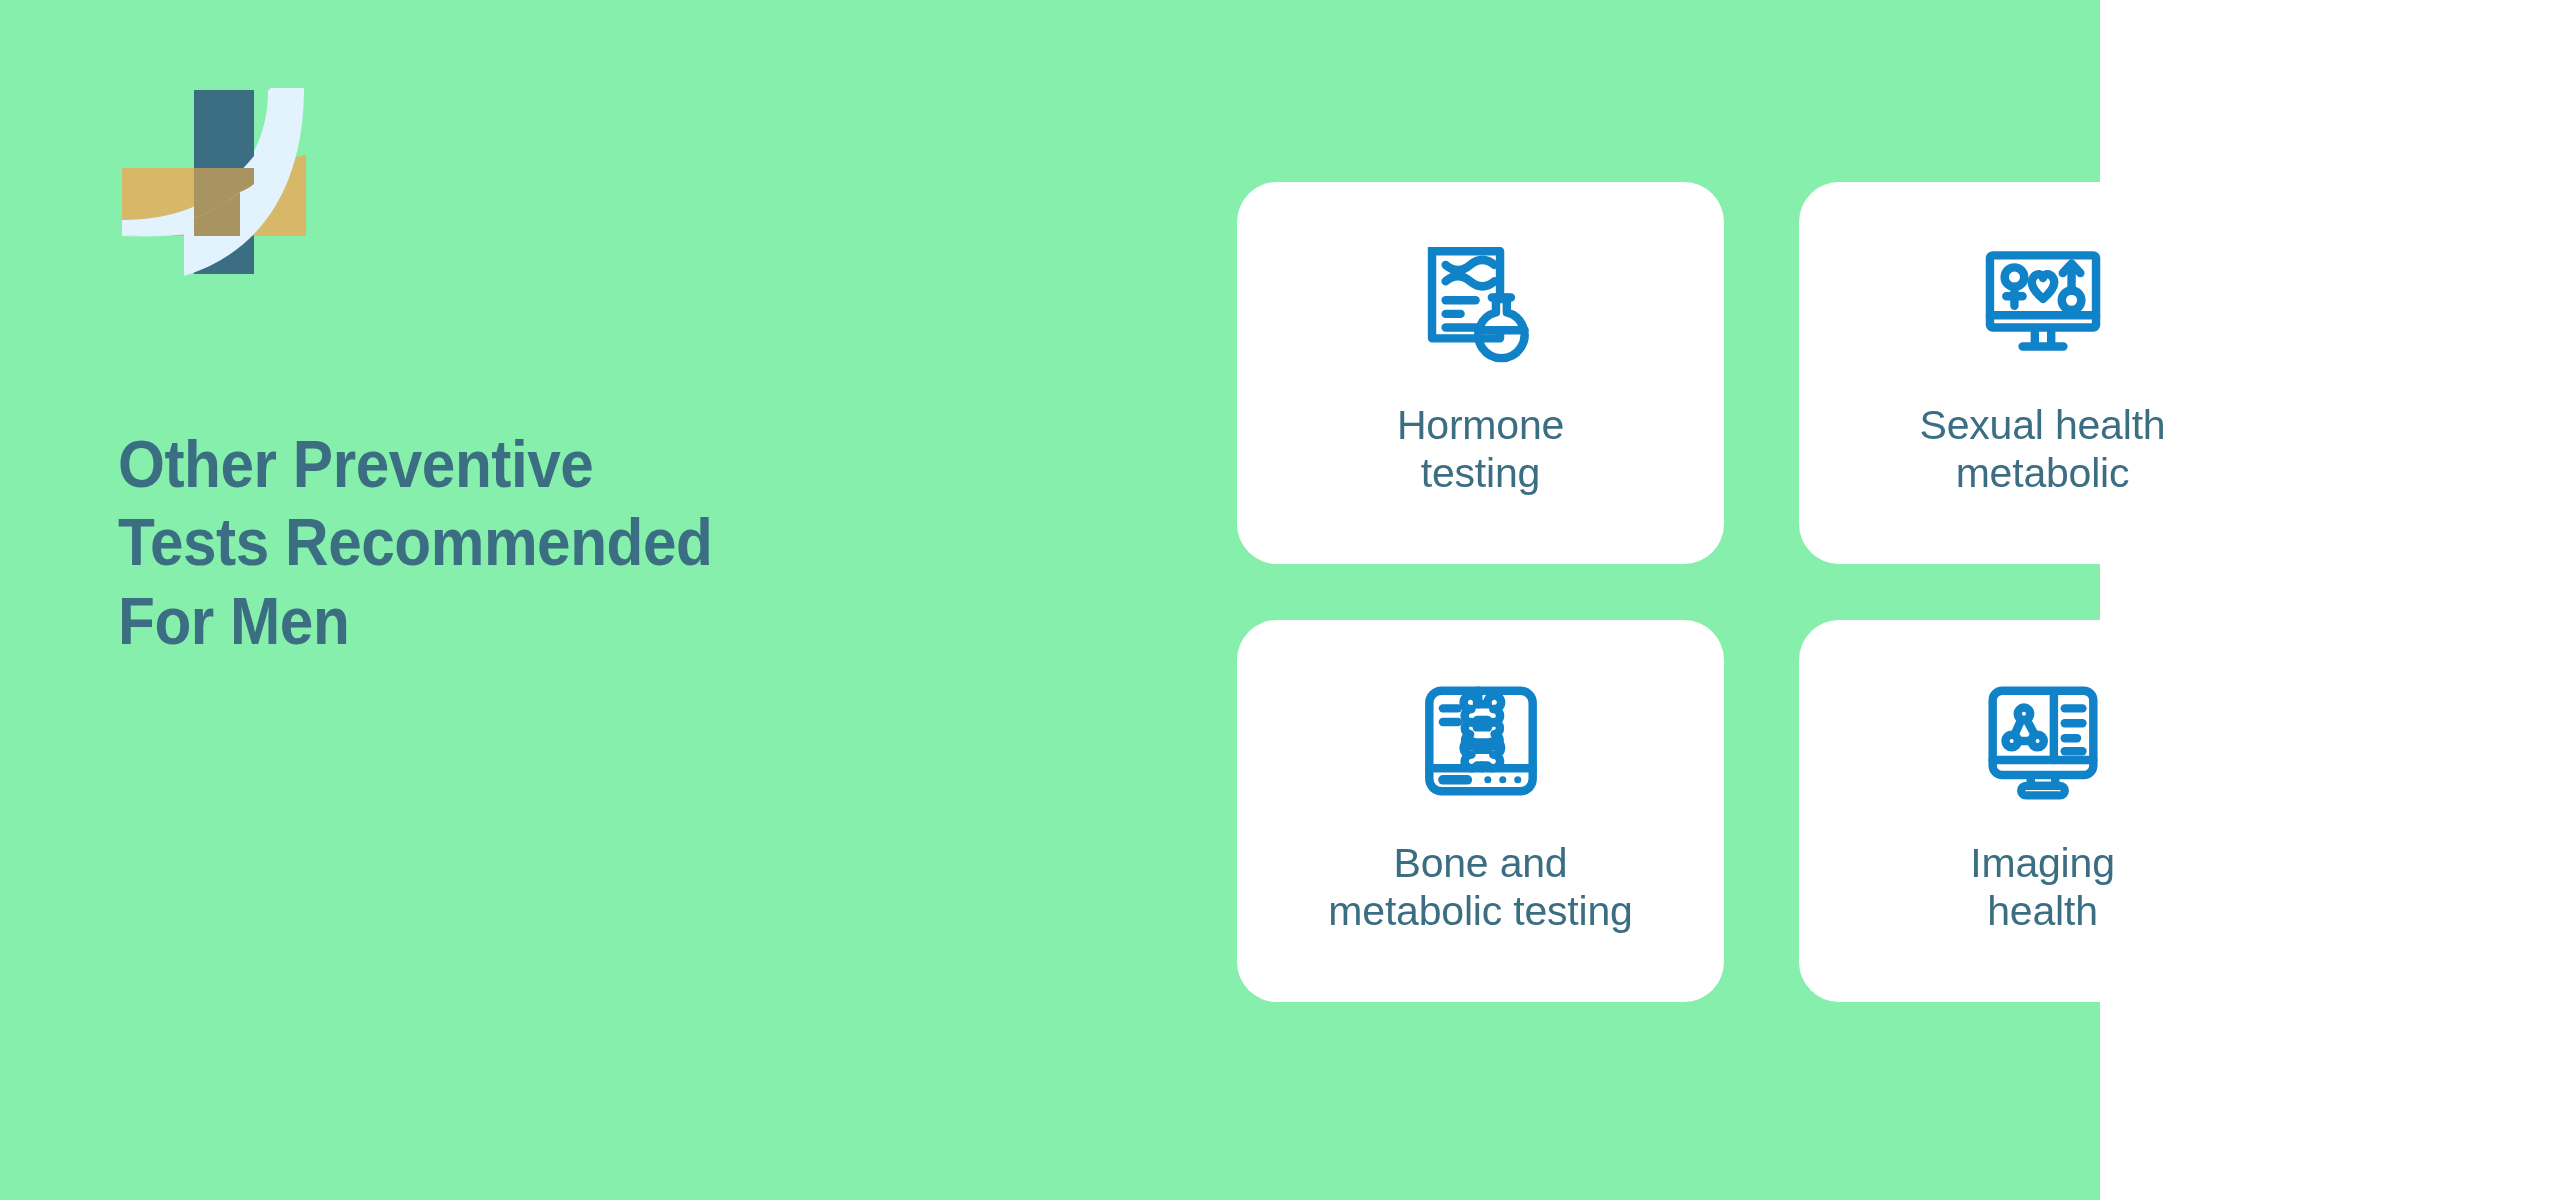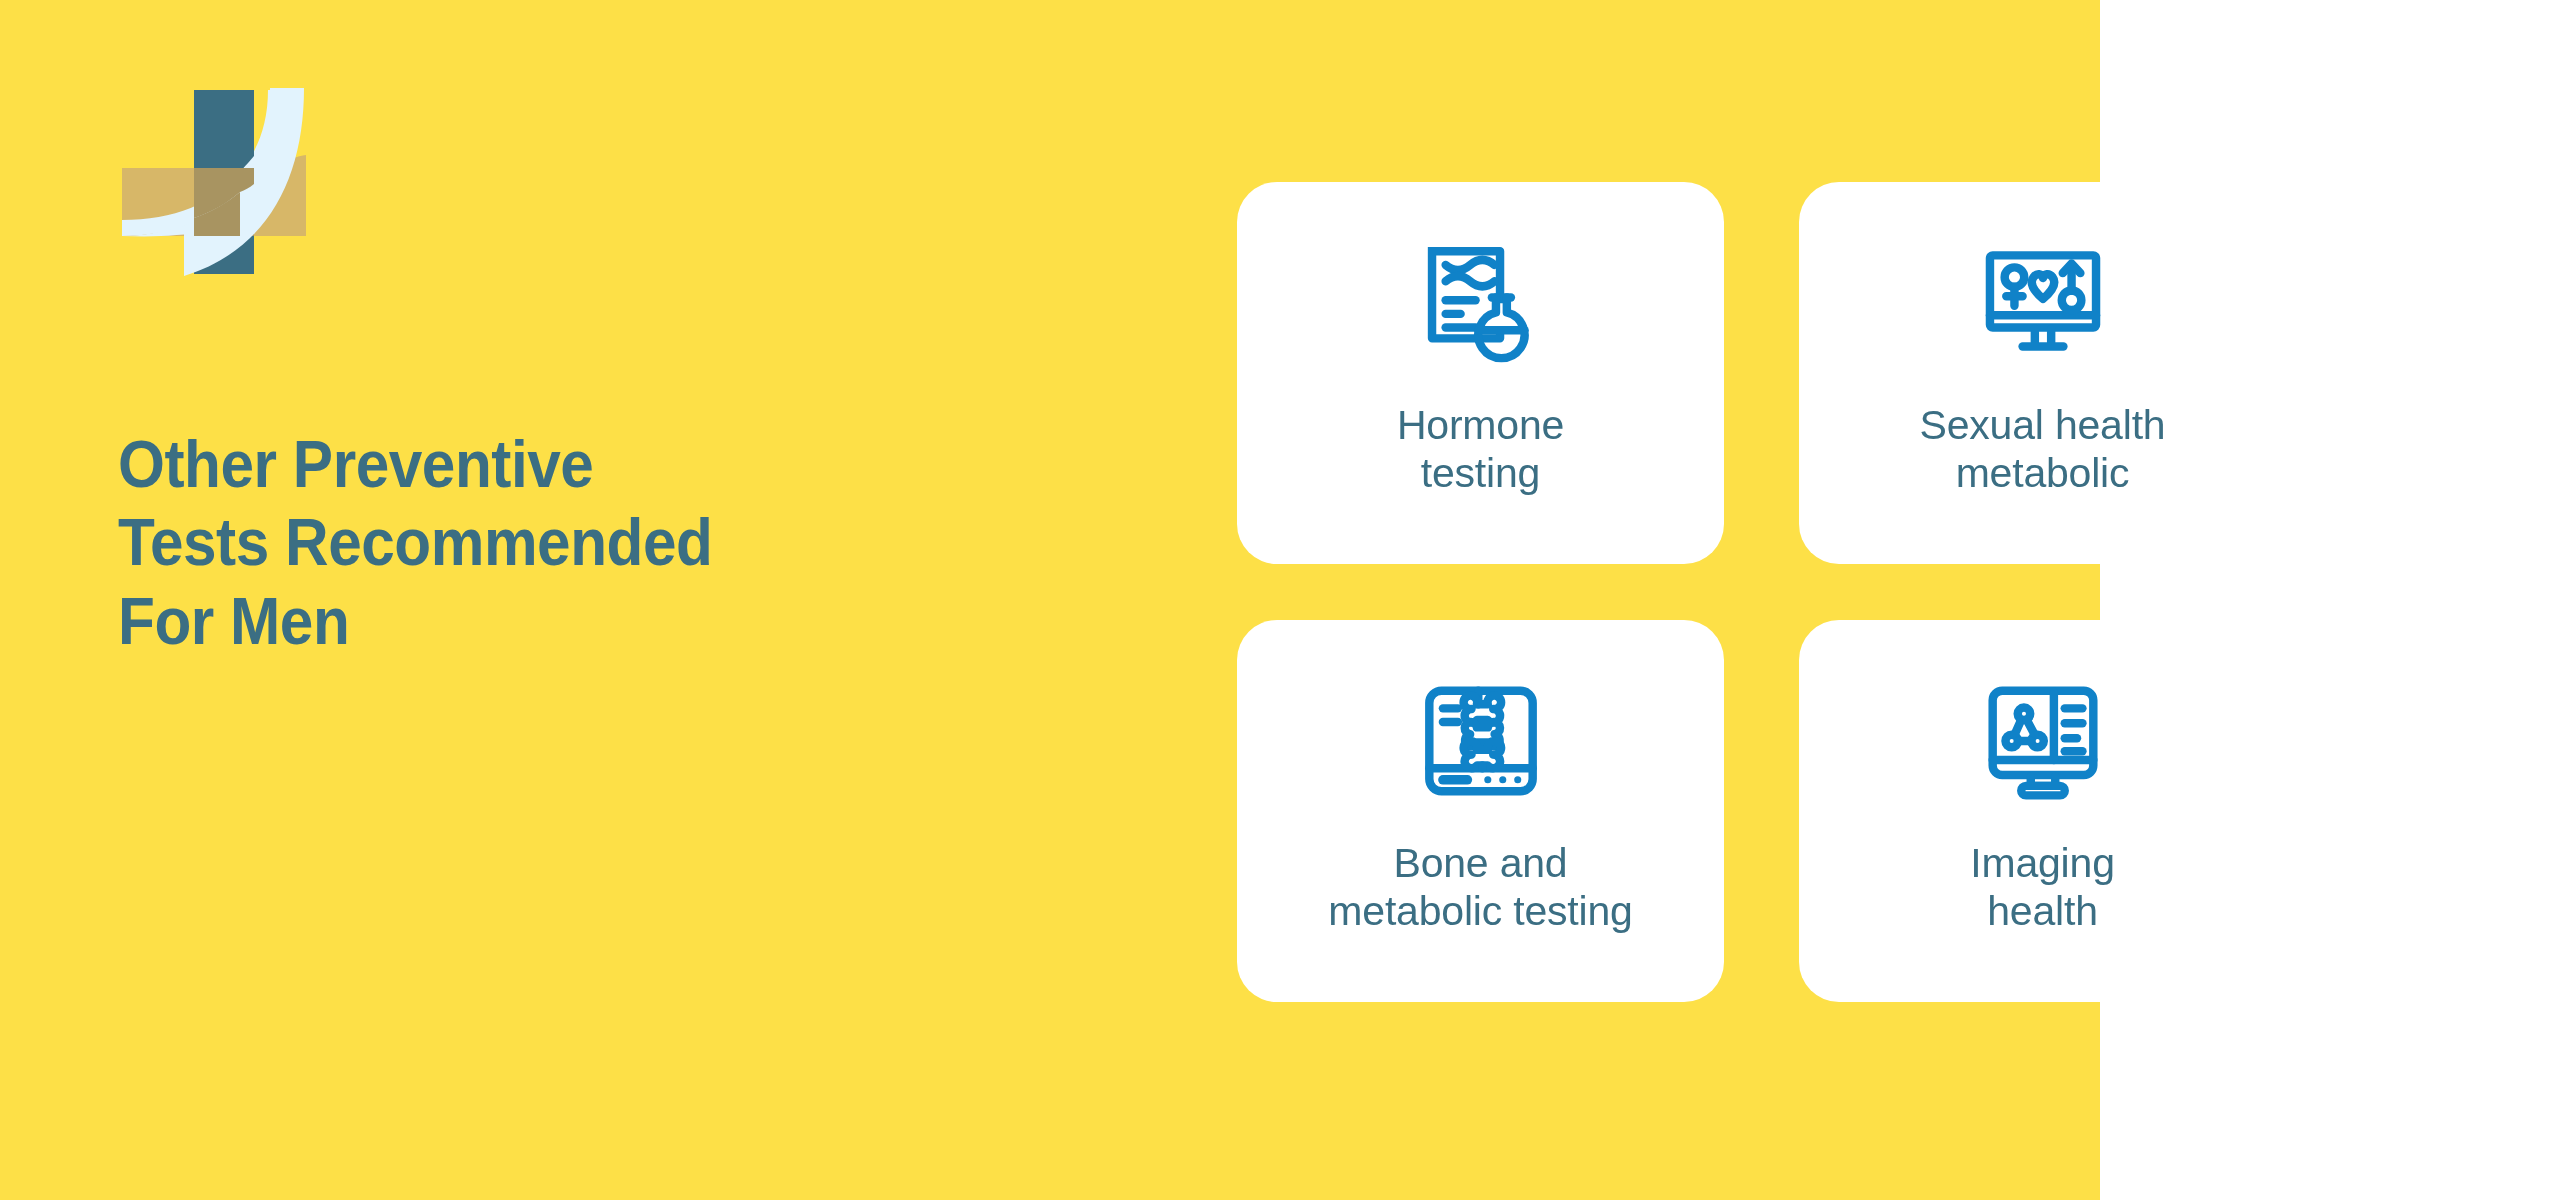--- a/index.html
+++ b/index.html
@@ -10,21 +10,21 @@
     width: 2560px;
     height: 1200px;
     overflow: hidden;
     font-family: "Liberation Sans", sans-serif;
   }
 
   #stage {
     position: relative;
     width: 2100px;
     height: 1200px;
-    background: #fde047;
+    background: #86efac;
   }
 
   
   #left-panel {
     position: absolute;
     left: 118px;
     top: 80px;
     width: 1000px;
     height: 700px;
   }

